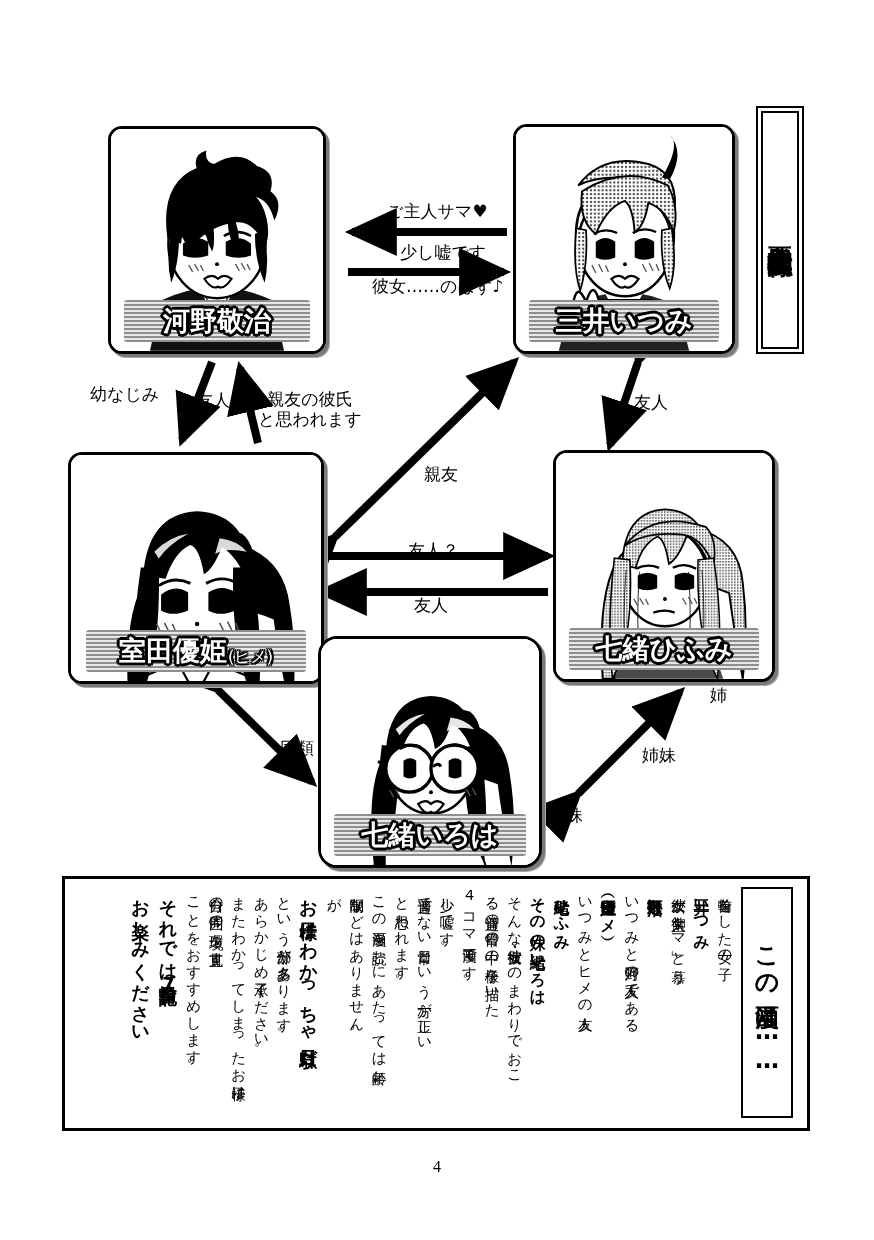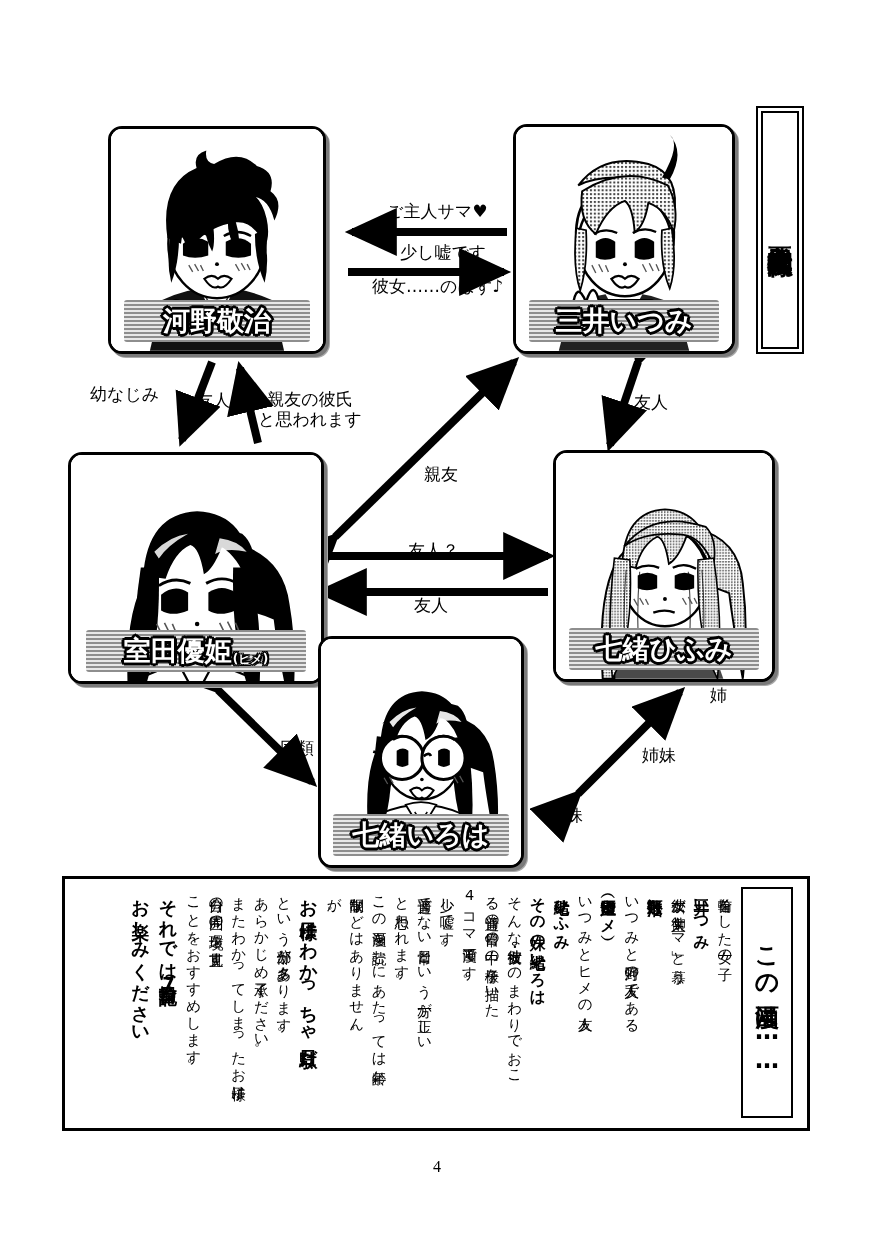--- a/index.html
+++ b/index.html
@@ -64,35 +64,35 @@
     color: #fff;
     letter-spacing: 0px;
     -webkit-text-stroke: 3.5px #000;
     paint-order: stroke fill;
     text-shadow:
       -2px -2px 0 #000, 2px -2px 0 #000, -2px 2px 0 #000, 2px 2px 0 #000,
       -3px 0 0 #000, 3px 0 0 #000, 0 -3px 0 #000, 0 3px 0 #000;
     white-space: nowrap;
   }
   .char-card .namebar .sub {
-    font-size: 12px; font-weight: bold; color: #fff;
+    font-size: 16px; font-weight: normal; color: #fff;
     text-shadow:
       -2px -2px 0 #000, 2px -2px 0 #000, -2px 2px 0 #000, 2px 2px 0 #000,
       -2px 0 0 #000, 2px 0 0 #000, 0 -2px 0 #000, 0 2px 0 #000;
     margin-left: 1px;
     align-self: flex-end;
     margin-bottom: 4px;
   }
 
   
   #card-kouno   { left: 108px; top: 126px;  width: 218px; height: 228px; }
   #card-itsumi  { left: 513px; top: 124px;  width: 222px; height: 230px; }
   #card-hime    { left: 68px;  top: 452px;  width: 256px; height: 232px; }
   #card-hifumi  { left: 553px; top: 450px;  width: 222px; height: 232px; }
-  #card-iroha   { left: 318px; top: 636px;  width: 206px; height: 232px; }
+  #card-iroha   { left: 318px; top: 636px;  width: 224px; height: 232px; border-radius: 19px; }
 
   
   .lab {
     position: absolute;
     font-size: 17px;
     white-space: nowrap;
     line-height: 1.15;
   }
 
   svg.arrows {

